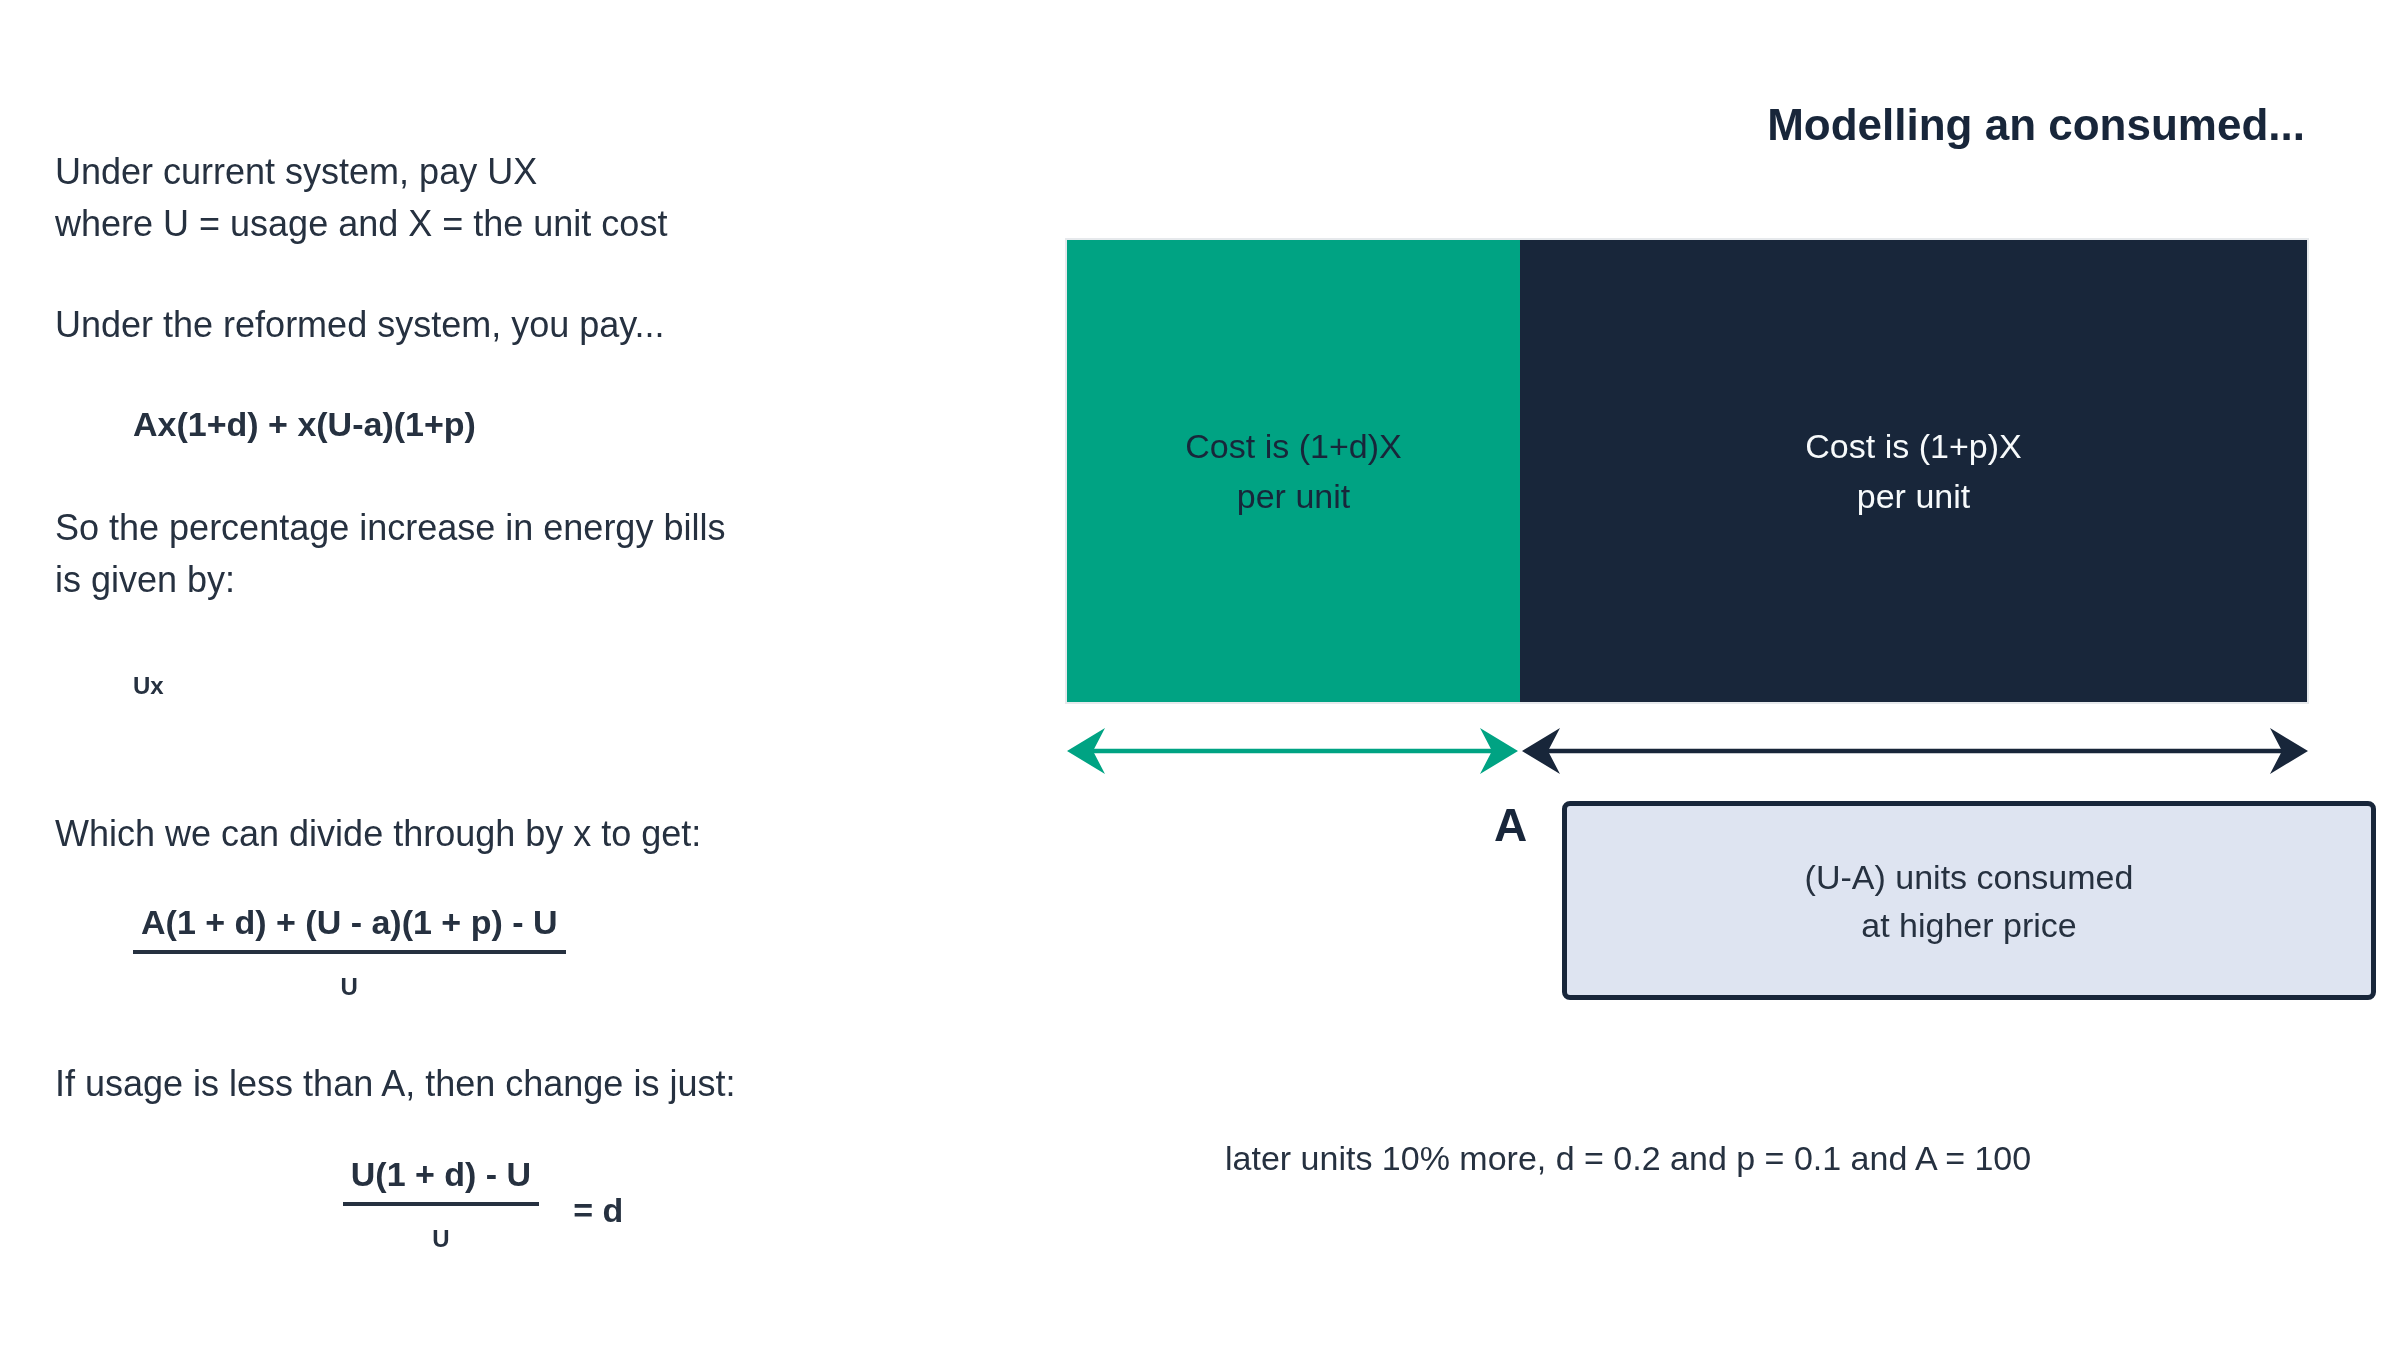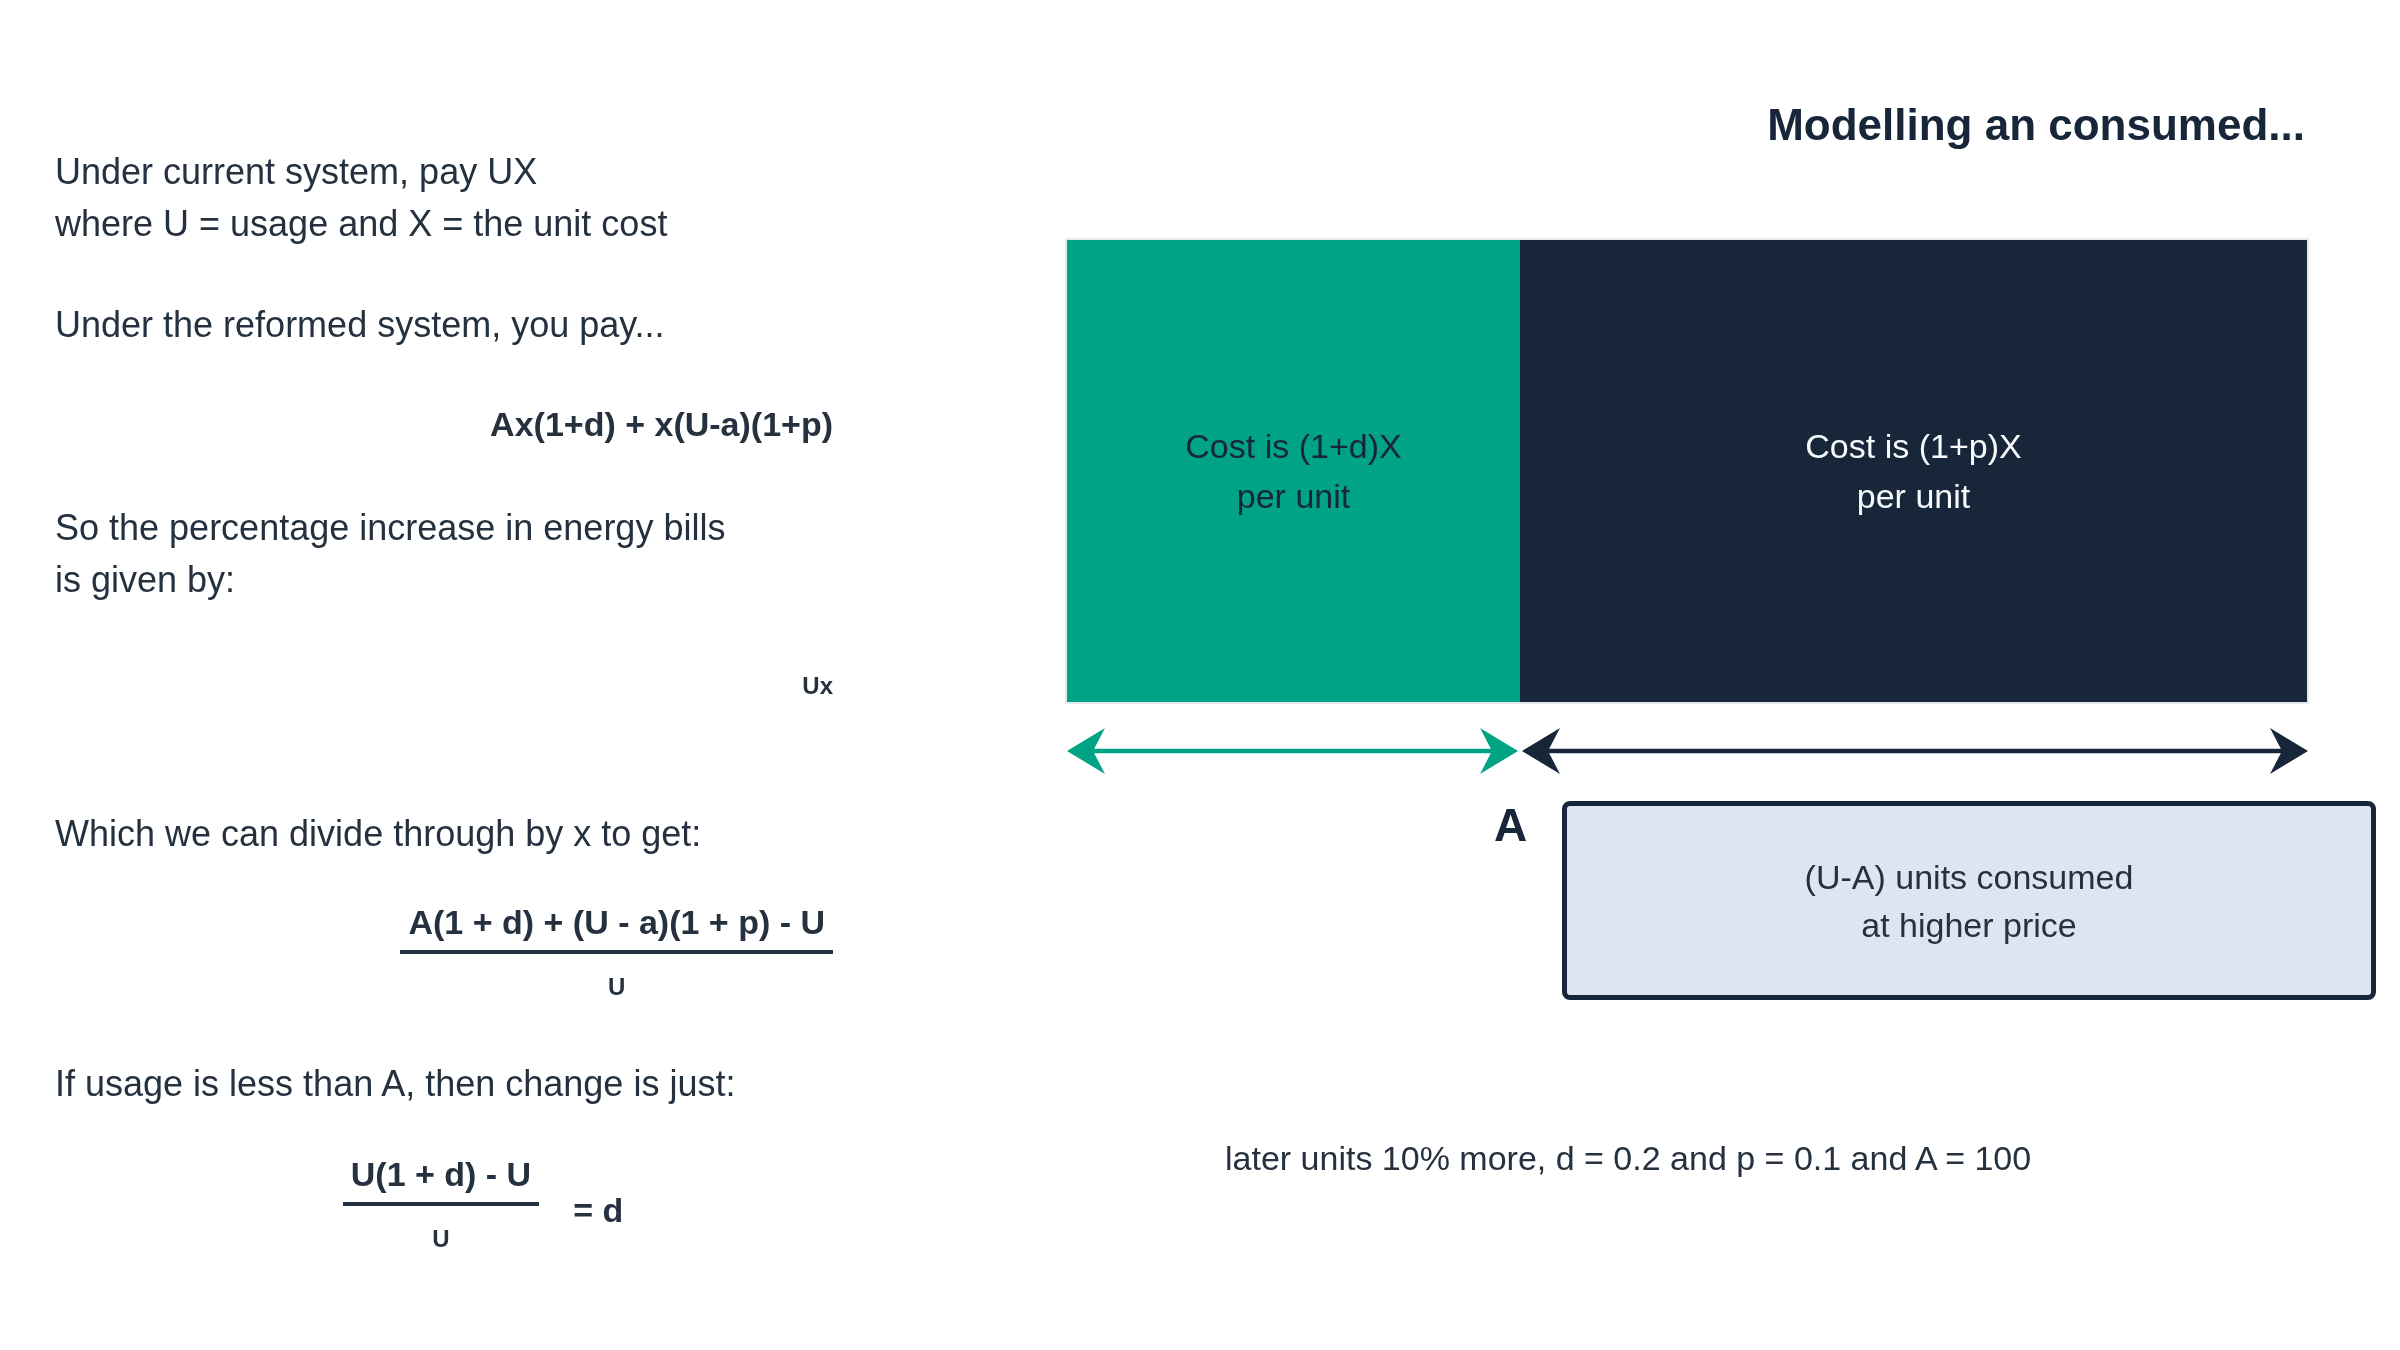--- a/index.html
+++ b/index.html
@@ -31,21 +31,21 @@
     line-height: 52px;
     color: var(--text);
     white-space: nowrap;
   }
   .center-block {
     position: absolute;
     left: 133px;
     width: 700px;
     display: flex;
     flex-direction: column;
-    align-items: flex-end;
+    align-items: flex-start;
   }
   .formula {
     font-size: 34px;
     font-weight: bold;
     white-space: nowrap;
   }
   .fraction {
     display: flex;
     flex-direction: column;
     align-items: center;

